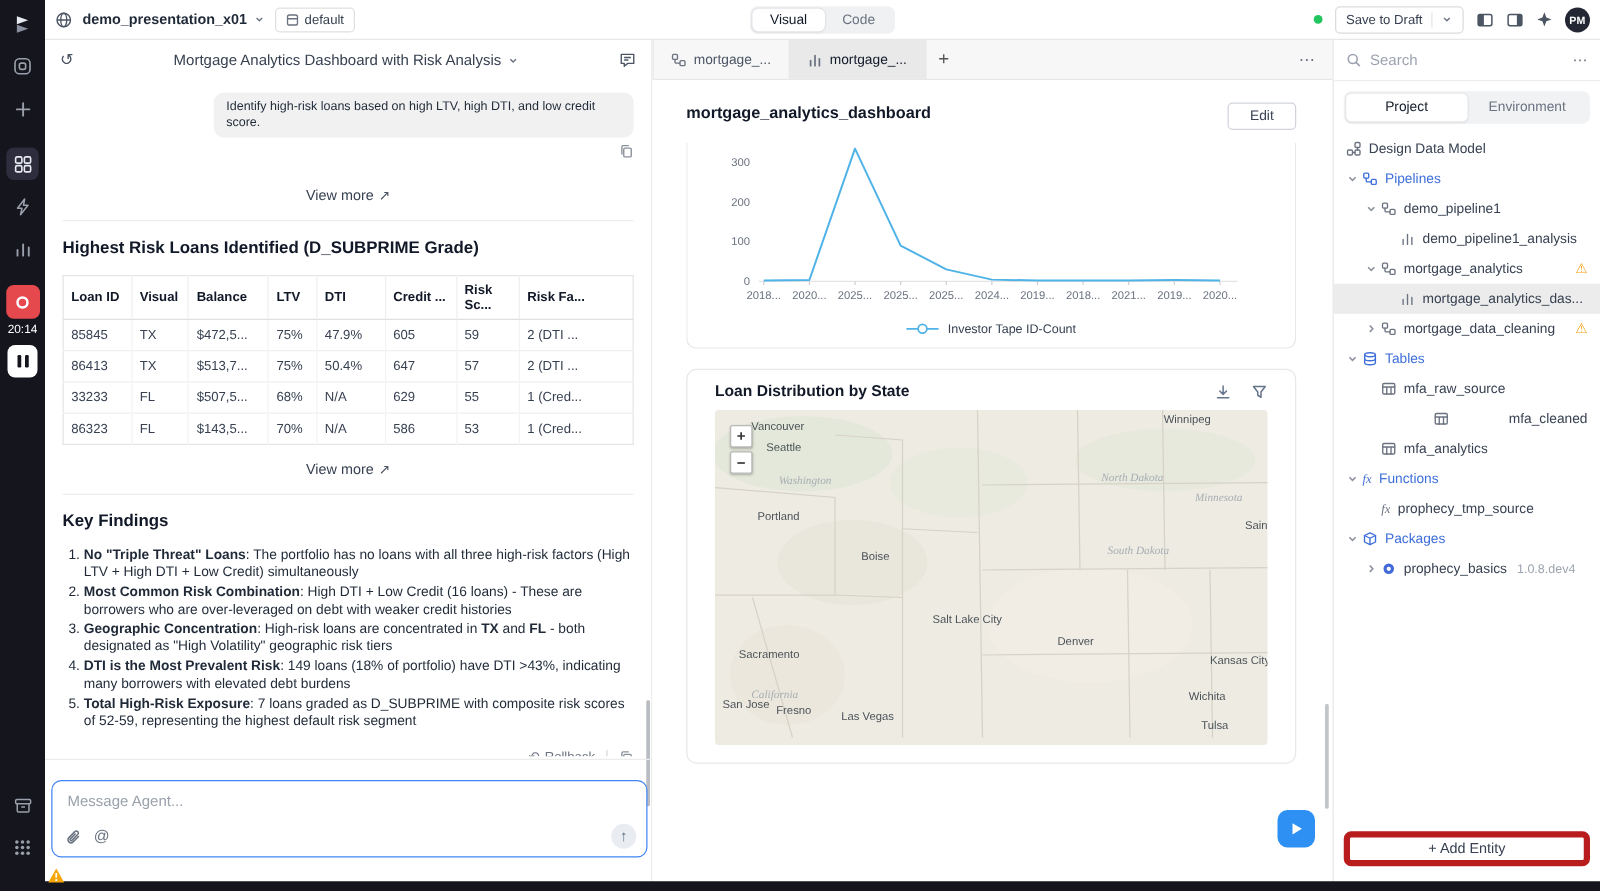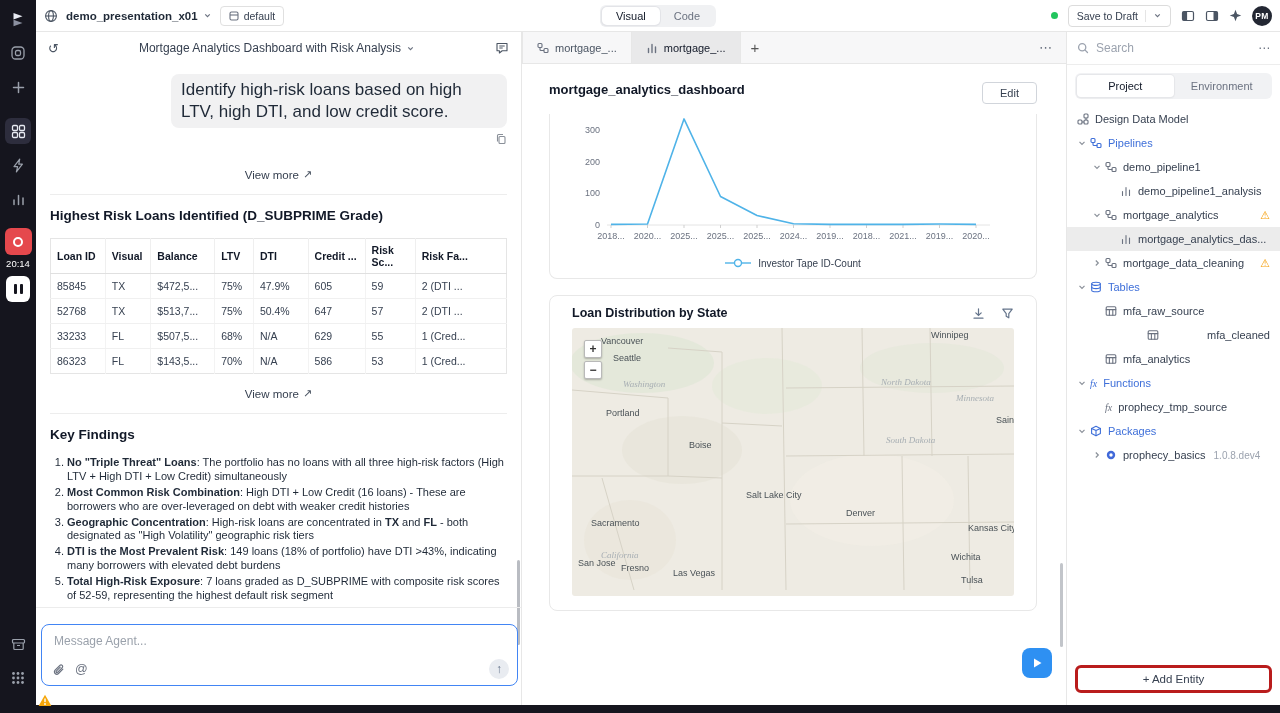--- a/index.html
+++ b/index.html
@@ -39,21 +39,21 @@
   .avatar{width:20px;height:20px;border-radius:50%;background:#232733;color:#fff;font-size:8.5px;font-weight:700;
     display:flex;align-items:center;justify-content:center;letter-spacing:.3px;}
 
   
   .chat{position:absolute;left:36px;top:32px;width:486px;bottom:8px;background:#fff;border-right:1px solid #e7e7e7;}
   .chat-head{height:32px;display:flex;align-items:center;padding:0 12px;gap:8px;}
   .hist{background:none;border:none;font-size:13px;color:#4b5563;}
   .chat-title{flex:1;display:flex;justify-content:center;align-items:center;gap:5px;background:none;border:none;font-size:12px;color:#374151;}
   .chat-scroll{position:absolute;top:32px;left:0;right:0;bottom:100px;padding:8px 14px 0;overflow:hidden;}
   .bubble-row{display:flex;justify-content:flex-end;margin-top:2px;}
-  .bubble{max-width:336px;background:#f1f1f2;border-radius:8px;padding:5px 10px;font-size:17px;color:#1f2937;line-height:1.3;}
+  .bubble{max-width:336px;background:#f1f1f2;border-radius:8px;padding:5px 10px;font-size:10px;color:#1f2937;line-height:1.3;}
   .icon-row{display:flex;justify-content:flex-end;margin-top:5px;color:#8a9099;}
   .ic-btn{background:none;border:none;color:#8a9099;display:flex;align-items:center;}
   .view-more{display:flex;justify-content:center;align-items:center;gap:4px;margin-top:23px;font-size:11.5px;color:#374151;cursor:pointer;}
   .view-more .ext{font-size:11px;color:#4b5563;}
   .sep-line{border:none;border-top:1px solid #ededed;margin:13px 0;}
   .chat h3{font-size:13.5px;font-weight:700;color:#111827;margin-top:5px;}
   table.risk{width:100%;border-collapse:collapse;margin-top:15px;table-layout:fixed;border:1px solid #e5e5e5;}
   table.risk th{font-size:10.5px;font-weight:700;color:#111827;text-align:left;padding:5px 6px;border-bottom:1px solid #e0e0e0;border-left:1px solid #efefef;}
   table.risk td{font-size:10.5px;color:#374151;padding:6px 6px;border-bottom:1px solid #f0f0f0;border-left:1px solid #f3f3f3;}
   table.risk th:first-child,table.risk td:first-child{border-left:none;}
@@ -115,21 +115,21 @@
   .trow .chev{flex:none;margin-right:3px;}
   .trow .chsp{width:10px;flex:none;margin-right:3px;}
   .trow .tic{flex:none;margin-right:6px;color:#6b7280;display:flex;align-items:center;}
   .trow.cat{color:#3e6fd9;}
   .trow.cat .tic{color:#3e6fd9;}
   .trow.sel{background:#ececec;}
   .tlabel{white-space:nowrap;overflow:hidden;text-overflow:ellipsis;}
   .tver{font-size:10px;color:#9ca3af;margin-left:8px;white-space:nowrap;}
   .twarn{margin-left:auto;color:#f59e0b;font-size:11px;line-height:1;}
   .fxic{font-style:italic;font-family:"Liberation Serif",serif;font-size:10px;}
-  .add-entity{position:absolute;left:8px;right:8px;bottom:12px;height:28px;border:3px solid #b91c1c;border-radius:6px;background:#fff;font-size:11.5px;color:#374151;}
+  .add-entity{position:absolute;left:8px;right:8px;bottom:12px;height:28px;border:5px solid #b91c1c;border-radius:6px;background:#fff;font-size:11.5px;color:#374151;}
 
   .bottombar{position:absolute;left:0;bottom:0;width:100%;height:8px;background:#15151e;z-index:6;}
 </style>
 </head>
 <body>
 
 <div id="app">
 
   <aside class="rail">
     <button class="rail-icon">
@@ -320,21 +320,21 @@
               <td>85845</td>
               <td>TX</td>
               <td>$472,5...</td>
               <td>75%</td>
               <td>47.9%</td>
               <td>605</td>
               <td>59</td>
               <td>2 (DTI ...</td>
             </tr>
             <tr>
-              <td>52768</td>
+              <td>86413</td>
               <td>TX</td>
               <td>$513,7...</td>
               <td>75%</td>
               <td>50.4%</td>
               <td>647</td>
               <td>57</td>
               <td>2 (DTI ...</td>
             </tr>
             <tr>
               <td>33233</td>

